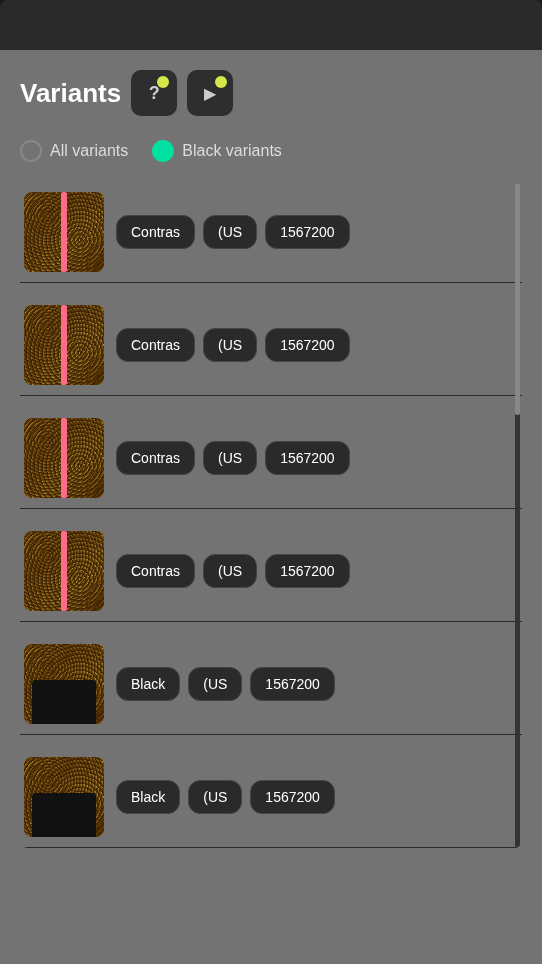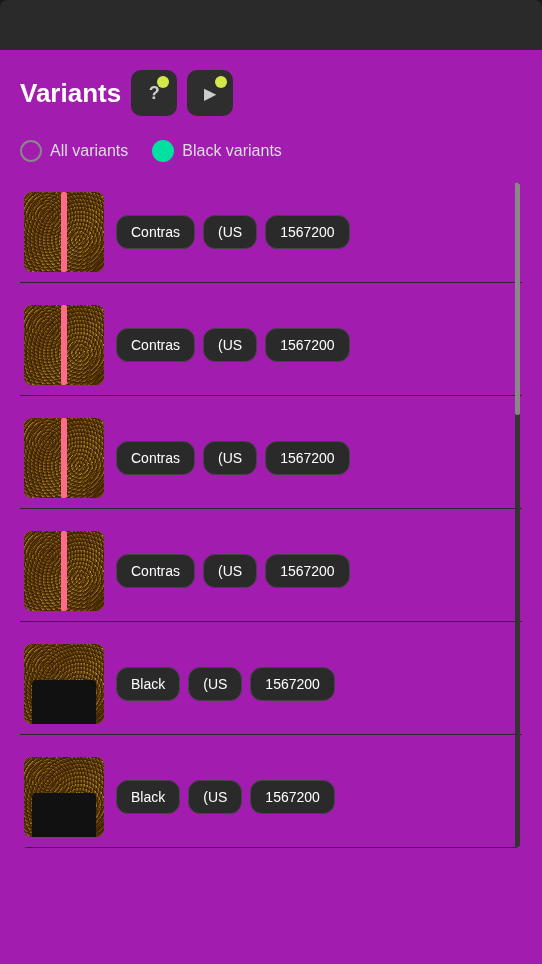--- a/index.html
+++ b/index.html
@@ -16,21 +16,21 @@
     }
 
     .top-bar {
       width: 100%;
       height: 50px;
       background: #2a2a2a;
       border-radius: 8px 8px 0 0;
     }
 
     .variants-section {
-      background: #a21caf;
+      background: #737373;
       padding: 20px 20px 8px 20px;
       min-height: 914px;
     }
 
     .variants-header {
       display: flex;
       align-items: center;
       gap: 10px;
       margin-bottom: 24px;
     }

